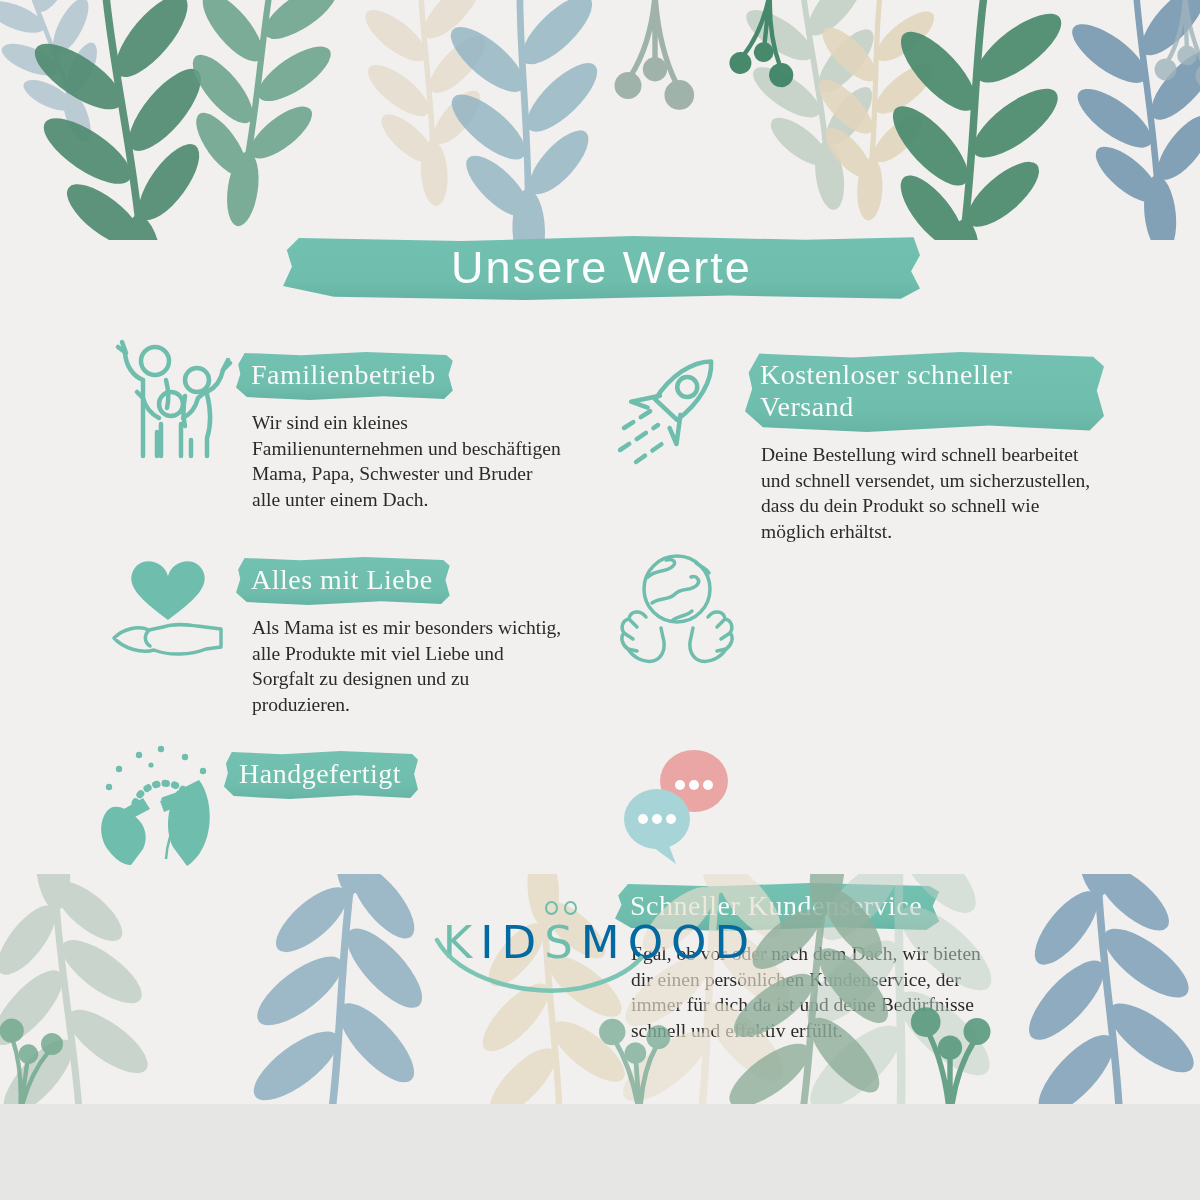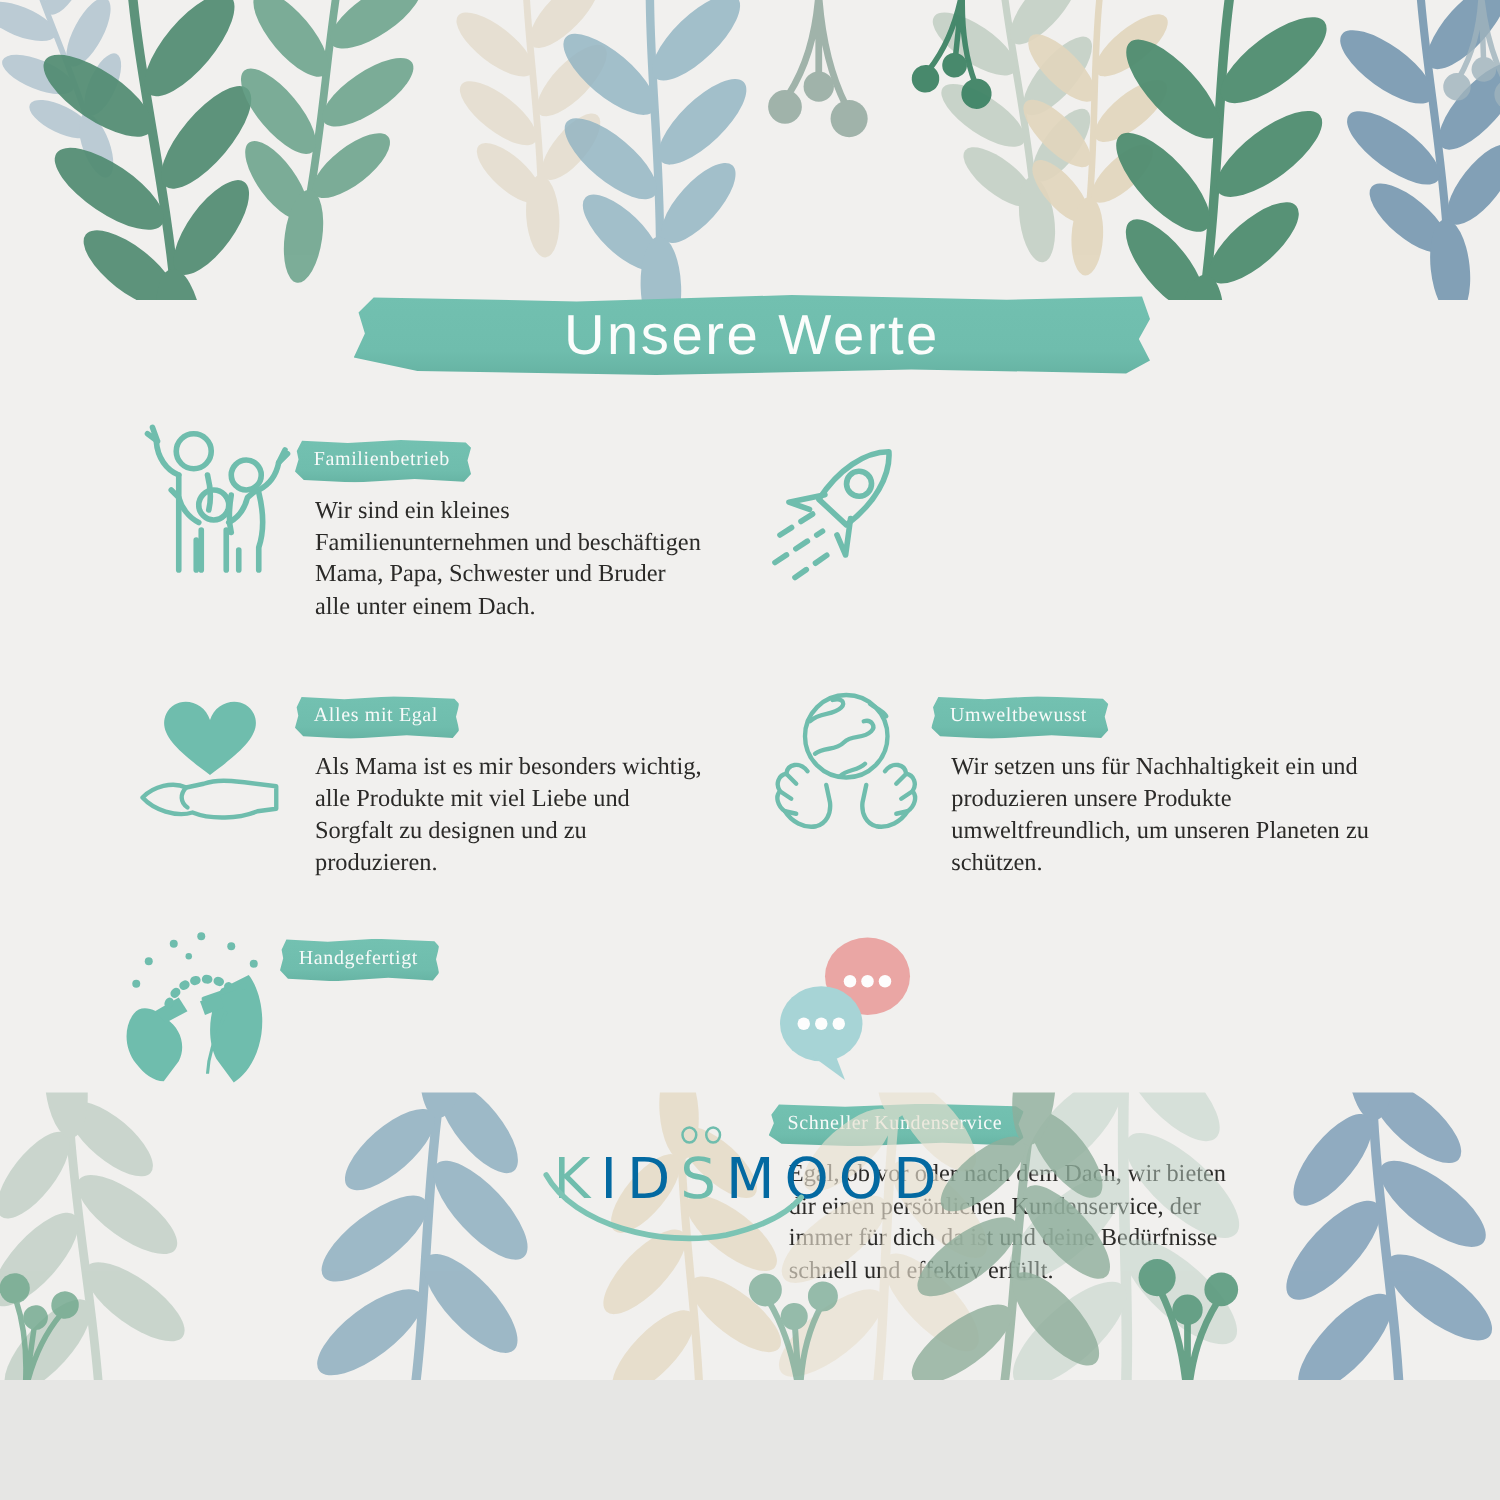--- a/index.html
+++ b/index.html
@@ -31,21 +31,21 @@
   .card .icon-box{width:130px;height:132px;flex:0 0 130px;}
   .card .content{margin-left:3px;margin-top:14px;}
   .heading-brush{
     display:inline-block;
     background:linear-gradient(180deg,#73c1b1 0%,#6fbdad 72%,#67b4a4 100%);
     padding:7px 17px 9px 15px;
     clip-path:polygon(1% 26%,4% 2%,30% 7%,60% 0%,97% 6%,100% 18%,98% 48%,100% 80%,96% 98%,68% 92%,34% 100%,5% 94%,0% 74%,2% 46%);
   }
   .heading-brush .heading-text{
     font-family:"Liberation Serif", serif;
-    font-size:16px;color:#f7faf9;letter-spacing:0.5px;margin-top:39px;
+    font-size:28px;color:#f7faf9;letter-spacing:0.5px;margin-top:39px;
   }
   .body-text{
     margin:10px 0 0 16px;
     font-size:19.5px;line-height:1.32;color:#2b2a28;
   }
   .card-left .body-text{max-width:330px;}
   .card-right .body-text{max-width:358px;}
   #card-1{left:103px;top:338px;width:462px;}
   #card-2{left:612px;top:338px;width:492px;}
   #card-3{left:103px;top:543px;width:462px;}
@@ -146,57 +146,57 @@
           <path d="M51,70 L34,94 L50,87"></path>
           <path d="M79,70 L96,94 L80,87"></path>
         </g>
         <g stroke-dasharray="11 9">
           <path d="M12,90 L40,72"></path>
           <path d="M8,112 L46,87"></path>
           <path d="M24,124 L54,103"></path>
         </g>
       </svg>
     </div>
+    <div class="content">
+      <div class="heading-brush">
+        <span class="heading-text">Kostenloser schneller Versand</span>
+      </div>
+      <p class="body-text">Deine Bestellung wird schnell bearbeitet und schnell versendet, um sicherzustellen, dass du dein Produkt so schnell wie möglich erhältst.</p>
+    </div>
   </section>
 
   <section class="card card-left" id="card-3">
     <div class="icon-box">
       <svg width="130" height="132" viewBox="0 0 130 132" fill="none" stroke="#6fbdad" stroke-width="3.5" stroke-linecap="round" stroke-linejoin="round">
         <path d="M65,33 C60,16 37,13 30,28 C23,43 38,57 65,77 C92,57 107,43 100,28 C93,13 70,16 65,33 Z" fill="#6fbdad" stroke="none"></path>
         <path d="M118,86 L118,104 L103,106 C88,112 66,113 51,107 C38,111 20,105 11,95 C20,86 35,82 46,87 L60,84 C72,80 84,82 94,83 L118,86 Z"></path>
         <path d="M46,87 C41,92 41,99 47,103"></path>
       </svg>
     </div>
     <div class="content">
       <div class="heading-brush">
-        <span class="heading-text">Alles mit Egal</span>
+        <span class="heading-text">Alles mit Liebe</span>
       </div>
       <p class="body-text">Als Mama ist es mir besonders wichtig, alle Produkte mit viel Liebe und Sorgfalt zu designen und zu produzieren.</p>
     </div>
   </section>
 
   <section class="card card-right" id="card-4">
     <div class="icon-box">
       <svg width="130" height="132" viewBox="0 0 130 132" fill="none" stroke="#6fbdad" stroke-width="3.5" stroke-linecap="round" stroke-linejoin="round">
         <circle cx="65" cy="46" r="33"></circle>
         <path d="M36,34 C44,26 54,30 61,23 C65,19 61,15 54,17"></path>
         <path d="M40,60 C48,54 56,58 63,51 C70,44 78,49 85,42 C89,38 85,32 79,34"></path>
         <path d="M60,78 C66,72 74,74 80,68"></path>
         <path d="M84,20 C89,24 94,25 97,30"></path>
         <path d="M34,74 C28,66 18,68 17,76 C11,77 8,84 12,90 C8,94 10,102 16,106 C21,114 31,120 41,118 C49,116 53,108 52,99 L49,85"></path>
         <path d="M17,76 L25,84 M12,90 L21,96 M16,106 L25,108"></path>
         <path d="M96,74 C102,66 112,68 113,76 C119,77 122,84 118,90 C122,94 120,102 114,106 C109,114 99,120 89,118 C81,116 77,108 78,99 L81,85"></path>
         <path d="M113,76 L105,84 M118,90 L109,96 M114,106 L105,108"></path>
       </svg>
-    </div>
-    <div class="content">
-      <div class="heading-brush">
-        <span class="heading-text">Umweltbewusst</span>
-      </div>
-      <p class="body-text">Wir setzen uns für Nachhaltigkeit ein und produzieren unsere Produkte umweltfreundlich, um unseren Planeten zu schützen.</p>
     </div>
   </section>
 
   <section class="card card-left" id="card-5">
     <div class="icon-box">
       <svg width="130" height="132" viewBox="0 0 130 132" fill="none">
         <g fill="#6fbdad" stroke="none">
           <path d="M16,74 C8,84 8,102 18,114 C24,122 32,128 40,128 L52,112 C58,100 54,86 42,78 C34,70 22,66 16,74 Z"></path>
           <path d="M33,72 L52,61 L59,72 L42,81 Z"></path>
           <path d="M86,54 L108,43 C118,56 122,80 116,100 C112,114 104,124 96,129 L82,110 C74,94 76,70 86,54 Z"></path>

